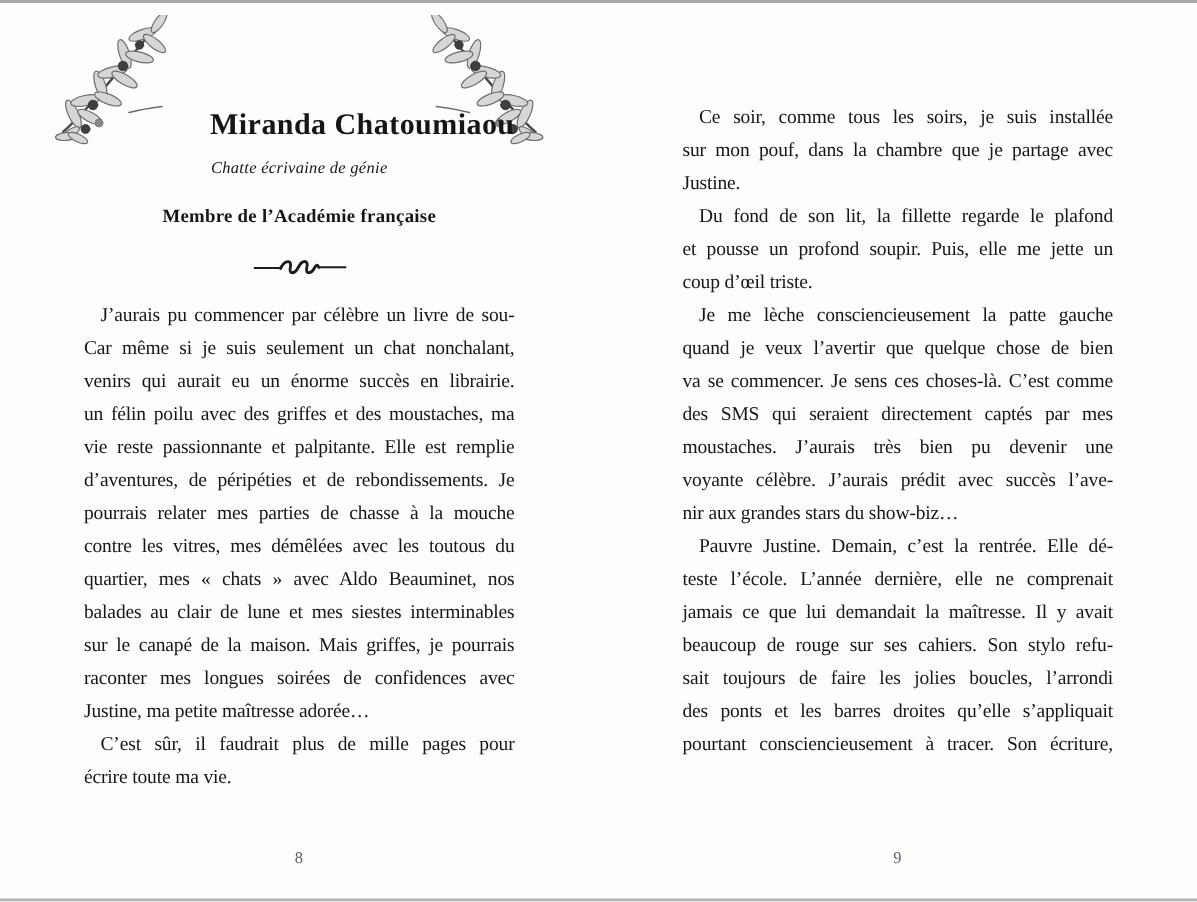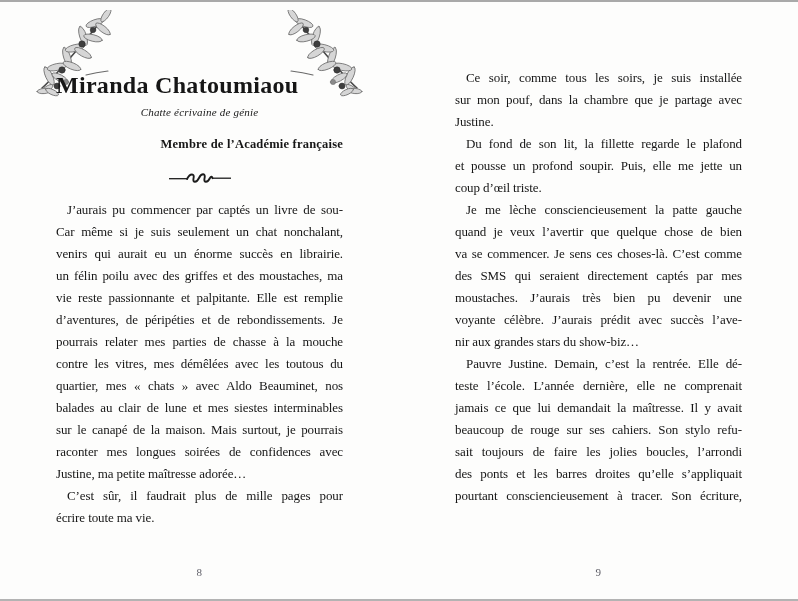--- a/index.html
+++ b/index.html
@@ -17,31 +17,31 @@
   .edge-line.bottom{bottom:0;background:#b3b3b3;}
 
   .page{position:absolute;top:0;height:601px;width:287px;}
   .page.left{left:56px;}
   .page.right{left:455px;}
 
   
   .book-header{position:absolute;left:0;top:0;width:287px;height:200px;}
   .author-name{
     position:absolute;top:72px;left:0;width:287px;
-    text-align:left;font-size:24px;font-weight:bold;letter-spacing:.3px;
+    text-align:right;font-size:20px;font-weight:bold;letter-spacing:.3px;
     white-space:nowrap;
   }
   .author-subtitle{
     position:absolute;top:106px;left:0;width:287px;
     text-align:center;font-size:11px;font-style:italic;letter-spacing:.2px;
     white-space:nowrap;
   }
   .author-affiliation{
     position:absolute;top:137px;left:0;width:287px;
-    text-align:right;font-size:12.5px;font-weight:bold;letter-spacing:.2px;
+    text-align:center;font-size:12.5px;font-weight:bold;letter-spacing:.2px;
     white-space:nowrap;
   }
   .branch{position:absolute;top:10px;width:78px;height:88px;}
   .branch.left-branch{left:-20px;}
   .branch.right-branch{right:-20px;transform:scaleX(-1);}
   .divider{position:absolute;top:170px;left:0;width:287px;text-align:center;}
   .divider svg{display:inline-block;}
 
   
   .body-text{
@@ -126,31 +126,31 @@
           <path d="M43 8.2 H62" stroke="#1c1c1c" stroke-width="1.3" fill="none"></path>
           <path d="M18 9 C21 3, 26 3, 24.5 8.5 C23.5 13, 27.5 13, 30 8
                    C32.5 3, 37 3, 35.5 8.5 C34.5 13, 38.5 13, 41 8
                    C42 6.2, 43 6.5, 43.5 8.2" stroke="#1c1c1c" stroke-width="1.9" fill="none" stroke-linecap="round"></path>
         </svg>
       </div>
     </div>
 
     <div class="body-text left-body">
         <div class="para">
-          <div class="line indent">J’aurais pu commencer par captés un livre de sou-</div>
+          <div class="line indent">J’aurais pu commencer par célèbre un livre de sou-</div>
           <div class="line">Car même si je suis seulement un chat nonchalant,</div>
           <div class="line">venirs qui aurait eu un énorme succès en librairie.</div>
           <div class="line">un félin poilu avec des griffes et des moustaches, ma</div>
           <div class="line">vie reste passionnante et palpitante. Elle est remplie</div>
           <div class="line">d’aventures, de péripéties et de rebondissements. Je</div>
           <div class="line">pourrais relater mes parties de chasse à la mouche</div>
           <div class="line">contre les vitres, mes démêlées avec les toutous du</div>
           <div class="line">quartier, mes « chats » avec Aldo Beauminet, nos</div>
           <div class="line">balades au clair de lune et mes siestes interminables</div>
-          <div class="line">sur le canapé de la maison. Mais surtout, je pourrais</div>
+          <div class="line">sur le canapé de la maison. Mais griffes, je pourrais</div>
           <div class="line">raconter mes longues soirées de confidences avec</div>
           <div class="line last">Justine, ma petite maîtresse adorée…</div>
         </div>
         <div class="para">
           <div class="line indent">C’est sûr, il faudrait plus de mille pages pour</div>
           <div class="line last">écrire toute ma vie.</div>
         </div>
       </div>
 
     <div class="page-number">8</div>

